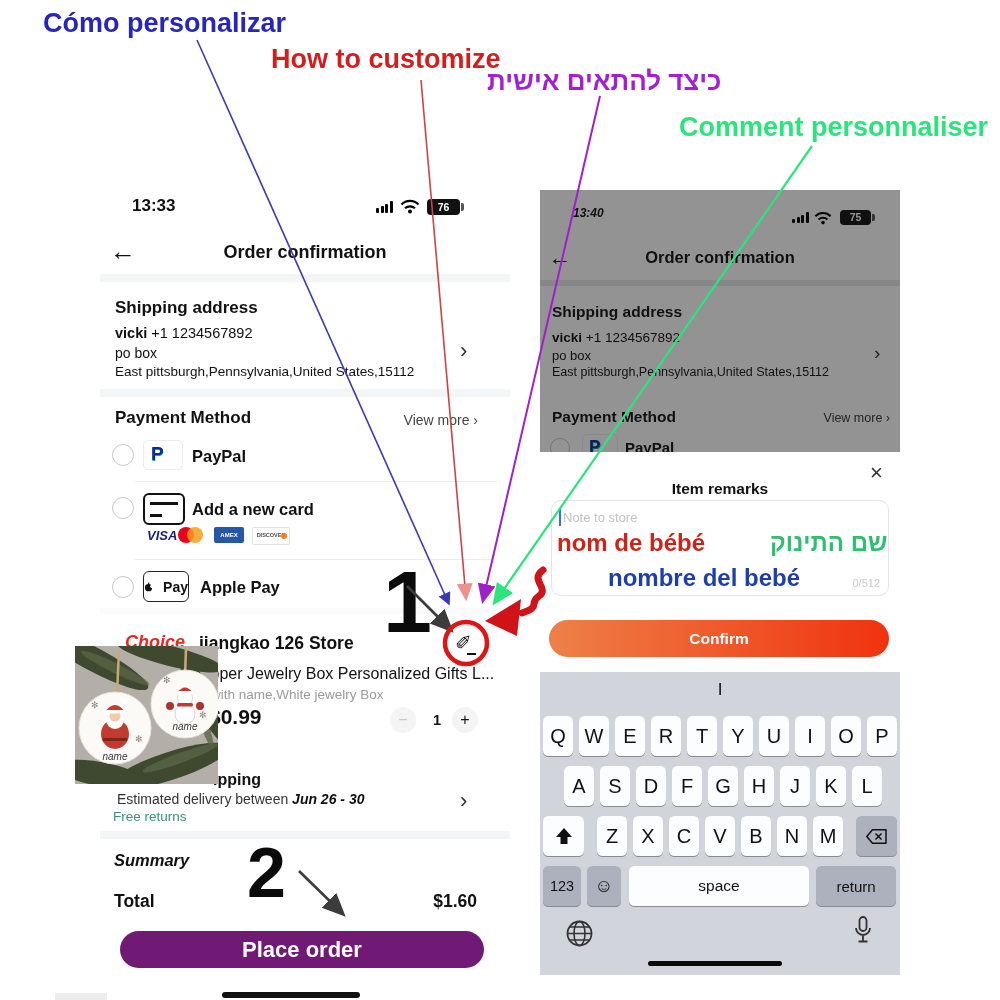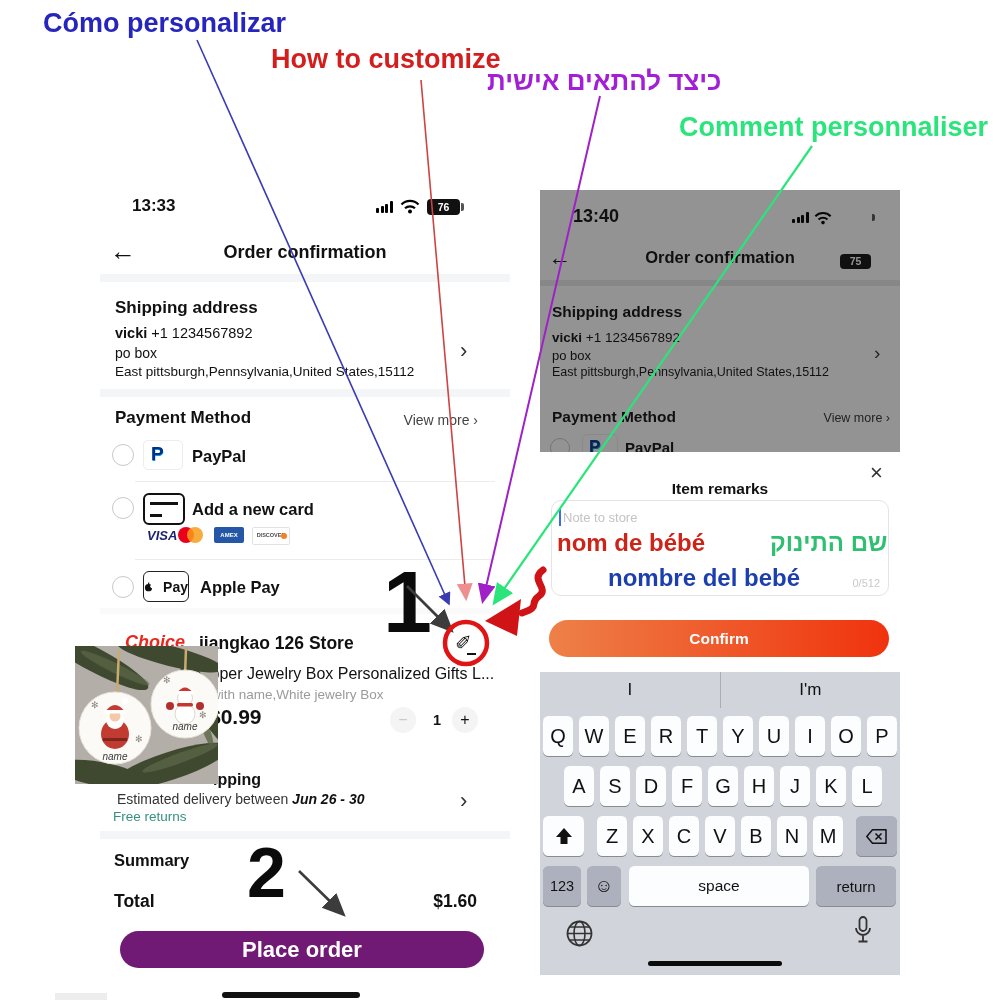--- a/index.html
+++ b/index.html
@@ -189,42 +189,42 @@
     </svg>
 
     <div class="abs b" style="left:213px;top:771px;font-size:16px;">ipping</div>
     <div class="abs nowrap" style="left:117px;top:791px;font-size:14px;color:#333;">
       <span>Estimated delivery between </span><span class="b" style="color:#111;font-style:italic;">Jun 26 - 30</span>
     </div>
     <div class="abs" style="left:113px;top:809px;font-size:13.5px;color:#35917f;">Free returns</div>
     <div class="chev" style="left:460px;top:788px;">›</div>
     <div class="divider" style="left:100px;top:831px;width:410px;"></div>
 
-    <div class="abs b" style="left:114px;top:851px;font-size:16.5px;">Summary</div>
+    <div class="abs b" style="left:114px;top:851px;font-size:16.5px;font-style:italic;">Summary</div>
     <div class="abs b" style="left:114px;top:891px;font-size:17.5px;">Total</div>
     <div class="abs b" style="left:377px;top:891px;width:100px;text-align:right;font-size:17.5px;">$1.60</div>
     <div class="pill" style="left:120px;top:931px;width:364px;height:37px;line-height:37px;font-size:22px;background:#701a75;">Place order</div>
     <div class="abs" style="left:222px;top:992px;width:138px;height:6px;background:#111;border-radius:3px;"></div>
     <div class="abs" style="left:55px;top:993px;width:52px;height:7px;background:#ededed;"></div>
   </div>
 
   <div id="right-phone">
-    <div class="abs b" style="left:33px;top:16px;font-size:18px;">13:40</div>
+    <div class="abs b" style="left:33px;top:16px;font-size:12px;font-style:italic;">13:40</div>
     <div class="sigbars" style="left:252px;top:22px;height:11px;">
       <i style="height:4px"></i>
         <i style="height:6px"></i>
         <i style="height:8px"></i>
         <i style="height:11px"></i>
     </div>
     <svg class="abs" style="left:274px;top:21px;" width="18" height="14" viewBox="0 0 20 15">
       <path d="M1.5 5.5 A12 12 0 0 1 18.5 5.5" stroke="#000" stroke-width="2.2" fill="none"></path>
       <path d="M5 9.2 A7.5 7.5 0 0 1 15 9.2" stroke="#000" stroke-width="2.2" fill="none"></path>
       <circle cx="10" cy="12.6" r="2" fill="#000"></circle>
     </svg>
-    <div class="battery" style="left:300px;top:20px;width:31px;height:15px;line-height:15px;margin-top:44px;">75</div>
+    <div class="battery" style="left:300px;top:20px;width:31px;height:15px;line-height:15px;">75</div>
     <div class="bnub" style="left:332px;top:24px;width:3px;height:7px;"></div>
 
     <div class="abs" style="left:8px;top:54px;font-size:23px;">←</div>
     <div class="abs b" style="left:0;top:58px;width:360px;text-align:center;font-size:16.5px;">Order confirmation</div>
     <div class="divider" style="left:0;top:90px;width:360px;height:6px;background:#e9e9ea;"></div>
 
     <div class="abs b" style="left:12px;top:113px;font-size:15.5px;">Shipping address</div>
     <div class="abs nowrap" style="left:12px;top:140px;font-size:13.5px;">
       <span class="b">vicki</span>
       <span>+1 1234567892</span>
@@ -254,21 +254,20 @@
       </div>
       <div class="z16" style="left:17px;top:77px;font-size:24px;color:#cc2418;">nom de bébé</div>
       <div class="z16" style="left:230px;top:77px;font-size:24px;color:#2fbf70;">שם התינוק</div>
       <div class="z16" style="left:68px;top:112px;font-size:24px;color:#1d3fae;">nombre del bebé</div>
       <div class="pill" style="left:9px;top:168px;width:340px;height:37px;line-height:37px;font-size:15.5px;background:linear-gradient(90deg,#ee8048,#f0330e);">Confirm</div>
     </div>
 
     <div id="rp-keyboard">
       <div class="sugrow">
           <div class="sugg">I</div>
-          <div class="sugg">I'm</div>
         </div>
       <div class="krow" style="left:3px;top:44px;">
           <div class="key">Q</div>
           <div class="key">W</div>
           <div class="key">E</div>
           <div class="key">R</div>
           <div class="key">T</div>
           <div class="key">Y</div>
           <div class="key">U</div>
           <div class="key">I</div>

